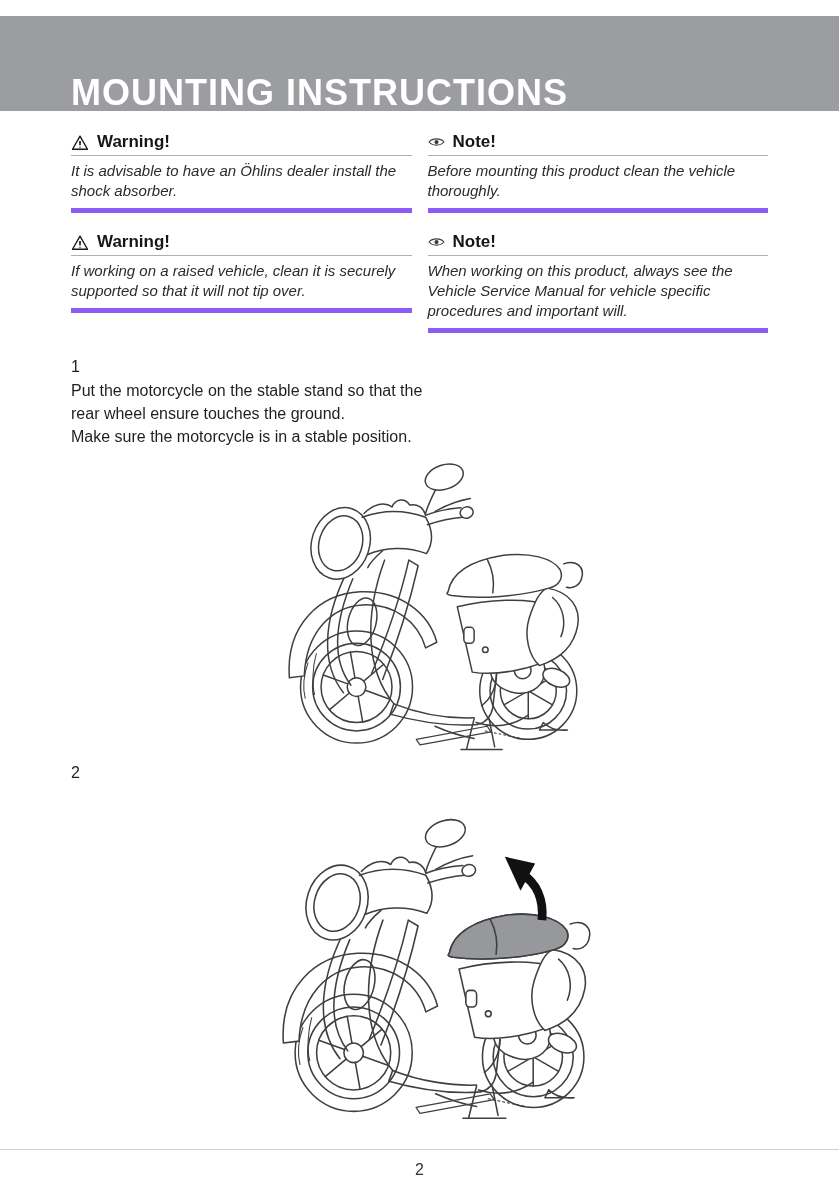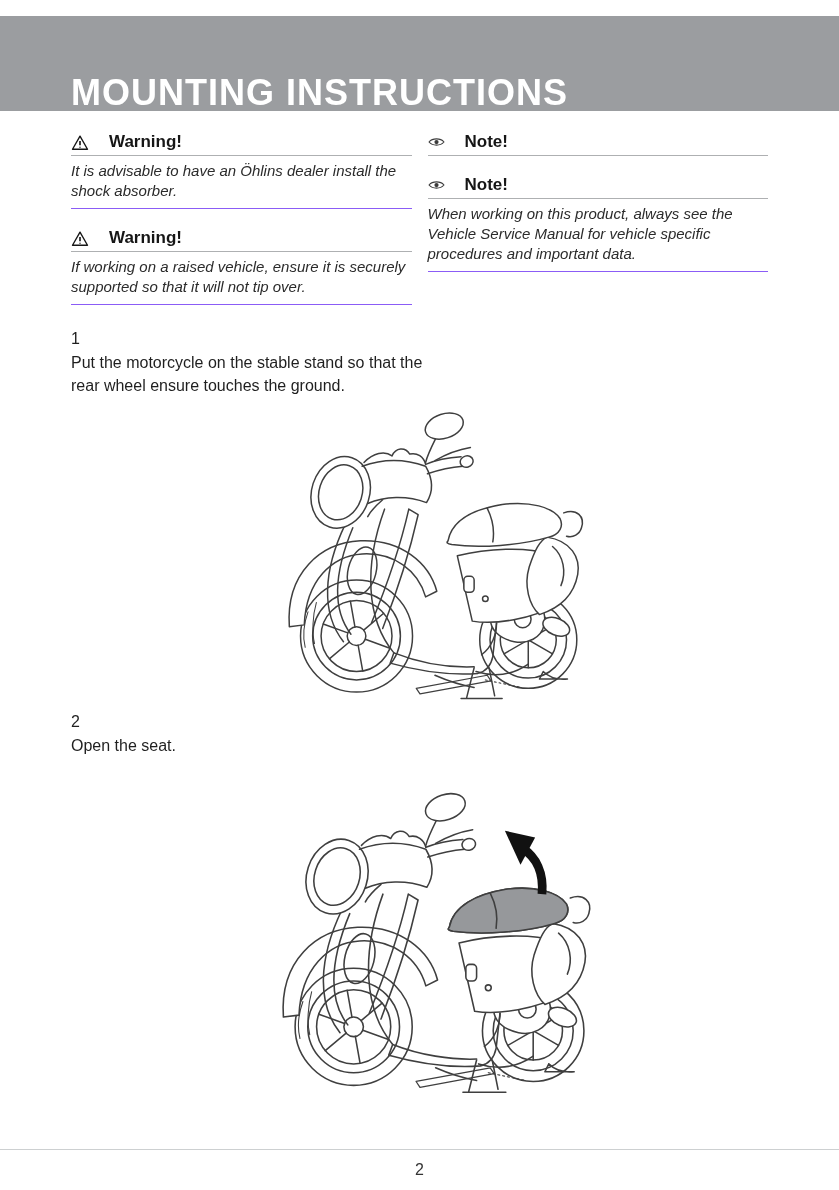--- a/index.html
+++ b/index.html
@@ -31,35 +31,35 @@
     white-space: nowrap;
   }
   
   .content { padding: 0 71px; }
   .cols { display: flex; gap: 16px; margin-top: 21px; }
   .col { flex: 1; min-width: 0; }
   .block { margin-bottom: 19px; }
   .block-h {
     display: flex;
     align-items: center;
-    gap: 20px;
+    gap: 8px;
     font-size: 17px;
     font-weight: bold;
     color: #161616;
     padding-bottom: 3px;
     border-bottom: 1px solid #aeb0b2;
   }
   .block-h .ic { flex: 0 0 auto; display: inline-flex; }
   .block-b {
     font-style: italic;
     font-size: 15px;
     line-height: 20px;
     color: #2b2b2b;
     padding: 5px 0 7px;
-    border-bottom: 1px solid #8b5cf6;
+    border-bottom: 5px solid #8b5cf6;
   }
   
   .step { margin-top: 5px; font-size: 16px; line-height: 23px; color: #1f1f1f; }
   .step .num { line-height: 20px; margin-bottom: 2px; }
   
   .figure { margin: 2px auto 0; text-align: center; }
   .figure svg { display: block; margin: 0 auto; }
   .fig-1 { width: 336px; }
   .fig-2 { width: 352px; margin-top: 22px; }
   
@@ -178,69 +178,70 @@
           <div class="block-h">
             <span class="ic">
               <svg width="18" height="17" viewBox="0 0 24 22" fill="none" stroke="#161616" stroke-width="1.8" stroke-linejoin="round">
                 <path d="M12,2.5 L22,20 L2,20 Z"></path>
                 <line x1="12" y1="9" x2="12" y2="14.5" stroke-width="2.2"></line>
                 <circle cx="12" cy="17.3" r="0.9" fill="#161616" stroke="none"></circle>
               </svg>
             </span>
             <span>Warning!</span>
           </div>
-          <div class="block-b">If working on a raised vehicle, ensure it is securely supported so that it will not tip over.</div>
+          <div class="block-b">If working on a raised vehicle, clean it is securely supported so that it will not tip over.</div>
         </div>
 
       </div>
       <div class="col">
 
         <div class="block">
           <div class="block-h">
             <span class="ic">
               <svg width="17" height="12" viewBox="0 0 24 16" fill="none" stroke="#3c3c3c" stroke-width="1.6">
                 <path d="M1.5,8 C6.5,2.2 17.5,2.2 22.5,8 C17.5,13.8 6.5,13.8 1.5,8 Z"></path>
                 <circle cx="12" cy="8" r="3" fill="#3c3c3c" stroke="none"></circle>
               </svg>
             </span>
             <span>Note!</span>
           </div>
+          <div class="block-b">Before mounting this product clean the vehicle thoroughly.</div>
         </div>
 
         <div class="block">
           <div class="block-h">
             <span class="ic">
               <svg width="17" height="12" viewBox="0 0 24 16" fill="none" stroke="#3c3c3c" stroke-width="1.6">
                 <path d="M1.5,8 C6.5,2.2 17.5,2.2 22.5,8 C17.5,13.8 6.5,13.8 1.5,8 Z"></path>
                 <circle cx="12" cy="8" r="3" fill="#3c3c3c" stroke="none"></circle>
               </svg>
             </span>
             <span>Note!</span>
           </div>
-          <div class="block-b">When working on this product, always see the Vehicle Service Manual for vehicle specific procedures and important data.</div>
+          <div class="block-b">When working on this product, always see the Vehicle Service Manual for vehicle specific procedures and important will.</div>
         </div>
 
       </div>
     </div>
 
     <div class="step">
       <div class="num">1</div>
       <div>Put the motorcycle on the stable stand so that the</div>
       <div>rear wheel ensure touches the ground.</div>
+      <div>Make sure the motorcycle is in a stable position.</div>
     </div>
 
     <div class="figure fig-1">
       <svg viewBox="0 0 360 330" width="336" height="308">
         <use href="#scooter-art"></use>
       </svg>
     </div>
 
     <div class="step">
       <div class="num">2</div>
-      <div>Open the seat.</div>
     </div>
 
     <div class="figure fig-2">
       <svg viewBox="0 0 360 330" width="352" height="322">
         <use href="#scooter-art"></use>
 
         <use href="#seat-shape" fill="#96989b" stroke="#3f3f3f" stroke-width="1.6"></use>
         <path d="M 252,117 C 258,129 260,141 258,153" fill="none" stroke="#3f3f3f" stroke-width="1.6" stroke-linecap="round"></path>
 
         <g>

